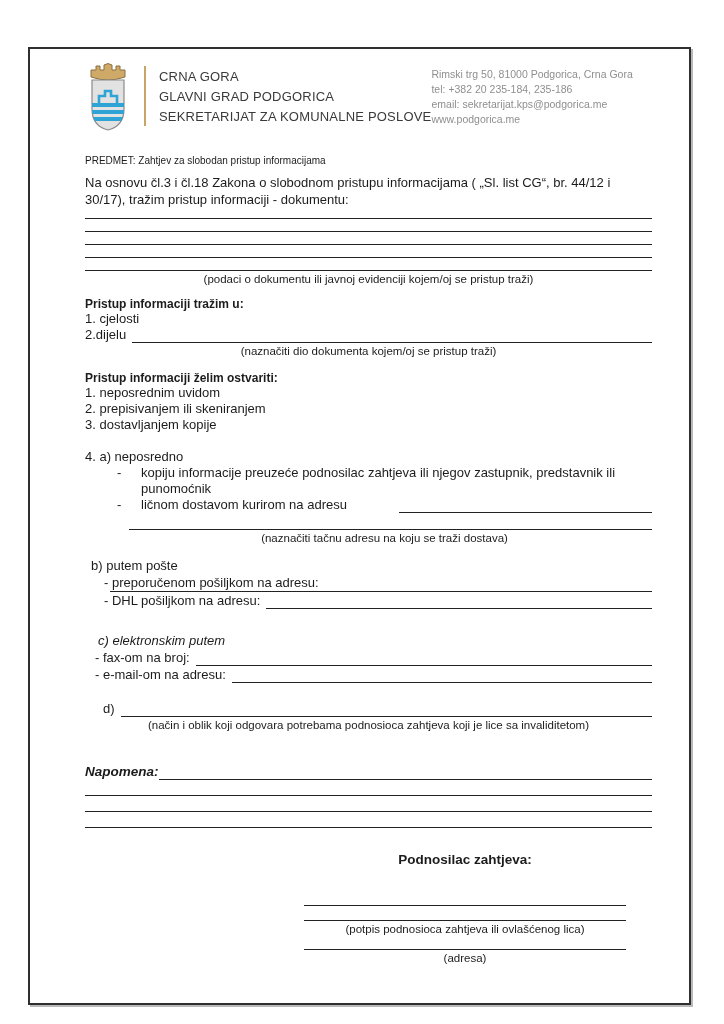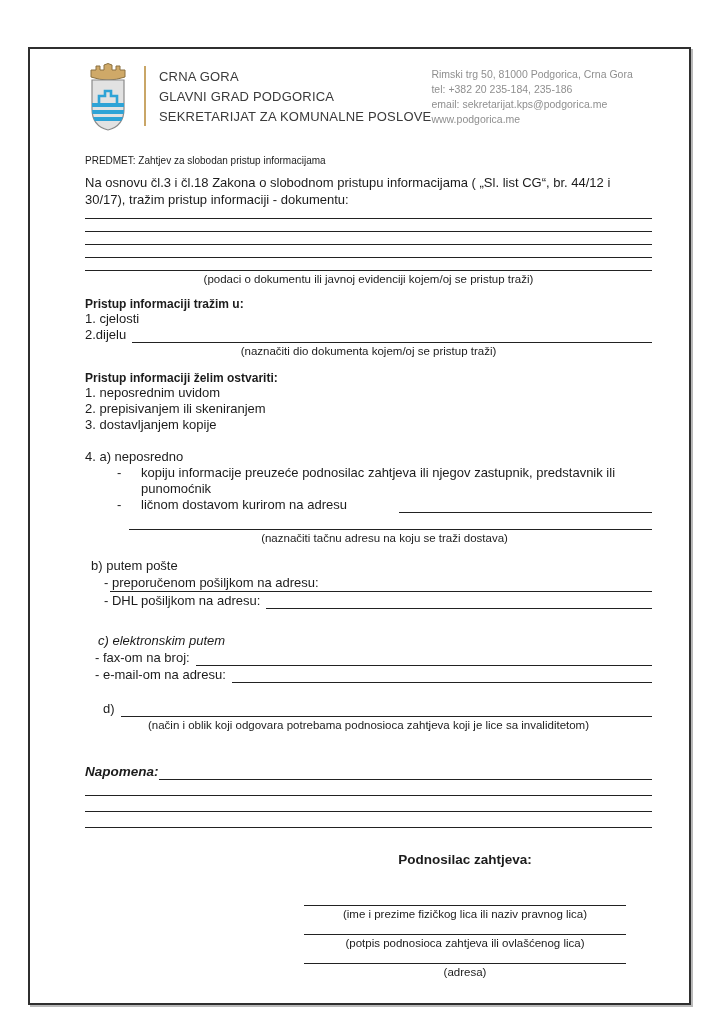--- a/index.html
+++ b/index.html
@@ -166,21 +166,20 @@
     </div>
     <div class="rules3">
       <div class="rule"></div>
       <div class="rule"></div>
       <div class="rule"></div>
     </div>
 
     <div class="sig-block">
       <div class="sig-h">Podnosilac zahtjeva:</div>
       <div class="sig-line" style="margin-top:24px;"></div>
-      <div class="sig-cap">(ime i prezime fizičkog lica ili naziv pravnog lica)</div>
       <div class="sig-line"></div>
       <div class="sig-cap">(potpis podnosioca zahtjeva ili ovlašćenog lica)</div>
       <div class="sig-line"></div>
       <div class="sig-cap">(adresa)</div>
     </div>
 
   </div>
 </div>
 
 </body></html>

